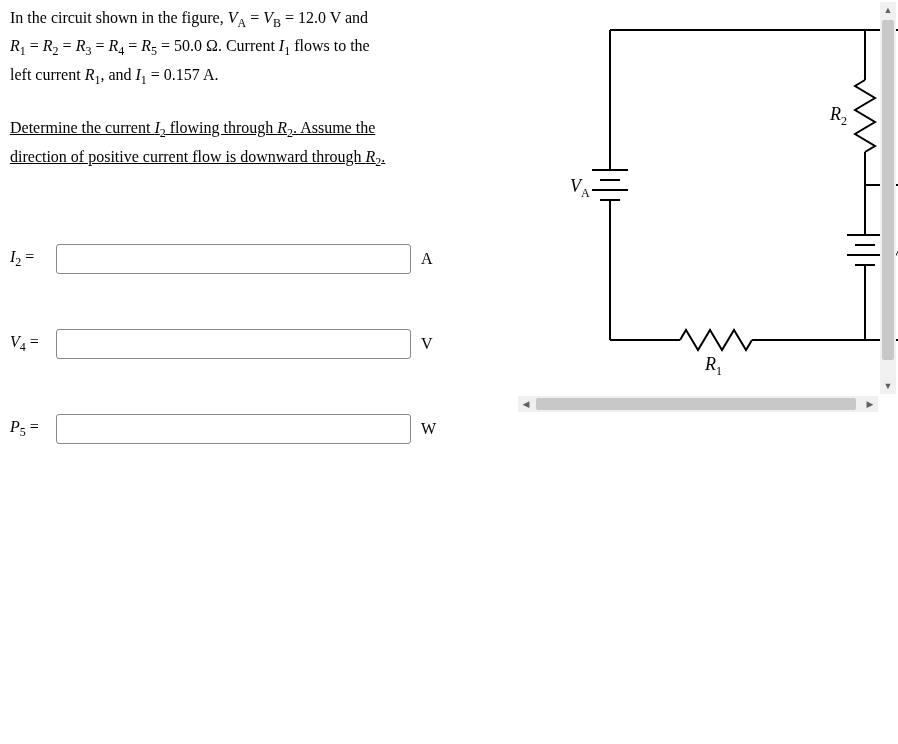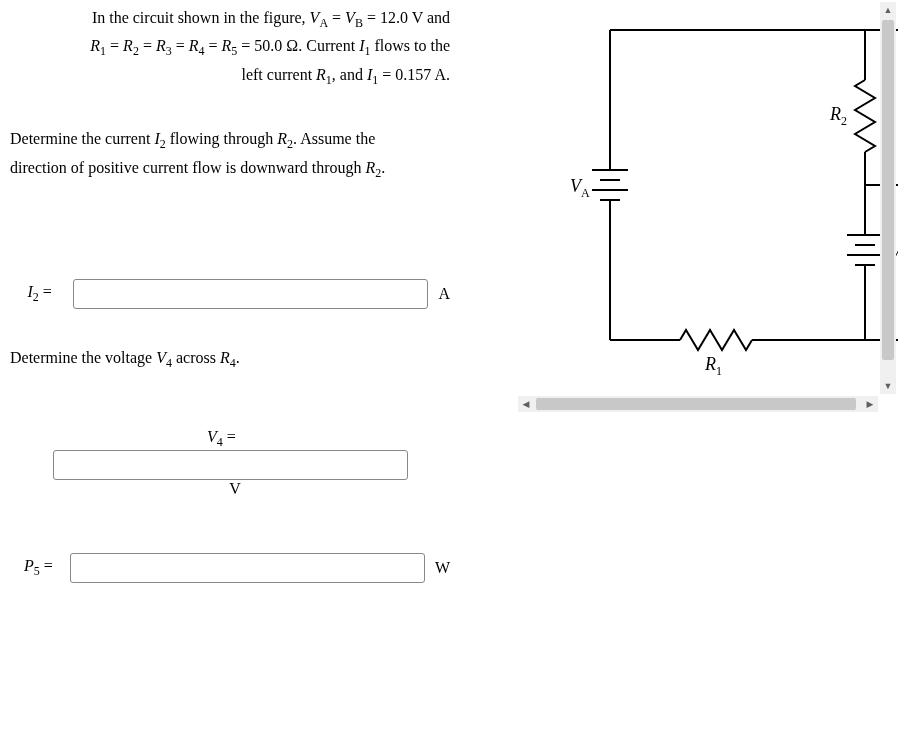--- a/index.html
+++ b/index.html
@@ -19,33 +19,33 @@
     }
     .content-area {
       position: absolute;
       left: 10px;
       top: 5px;
       width: 440px;
     }
     .problem-text {
       line-height: 1.6;
       margin-bottom: 20px;
-      text-align: right;
     }
     .sub {
       font-size: 0.75em;
       vertical-align: sub;
     }
     .italic {
       font-style: italic;
     }
     .question-block {
-      margin-top: 36px;
+      margin-top: 25px;
       margin-bottom: 15px;
       line-height: 1.6;
+      text-decoration: underline;
     }
     .answer-row {
       margin-top: 30px;
       margin-bottom: 35px;
       display: flex;
       align-items: center;
     }
     .answer-label {
       margin-right: 8px;
       min-width: 38px;
@@ -85,38 +85,35 @@
     <span>In the circuit shown in the figure, </span><span class="italic">V</span><span class="sub">A</span><span> = </span><span class="italic">V</span><span class="sub">B</span><span> = 12.0 V and</span><br>
     <span class="italic">R</span><span class="sub">1</span><span> = </span><span class="italic">R</span><span class="sub">2</span><span> = </span><span class="italic">R</span><span class="sub">3</span><span> = </span><span class="italic">R</span><span class="sub">4</span><span> = </span><span class="italic">R</span><span class="sub">5</span><span> = 50.0 Ω. Current </span><span class="italic">I</span><span class="sub">1</span><span> flows to the</span><br>
     <span>left current </span><span class="italic">R</span><span class="sub">1</span><span>, and </span><span class="italic">I</span><span class="sub">1</span><span> = 0.157 A.</span>
   </div>
 
   <div class="question-block">
     <span>Determine the current </span><span class="italic">I</span><span class="sub">2</span><span> flowing through </span><span class="italic">R</span><span class="sub">2</span><span>. Assume the</span><br>
     <span>direction of positive current flow is downward through </span><span class="italic">R</span><span class="sub">2</span><span>.</span>
   </div>
 
-  <div class="answer-row" style="margin-top:96px;justify-content:flex-end;">
+  <div class="answer-row" style="margin-top:72px;">
     <span class="answer-label"><span class="italic">I</span><span class="sub">2</span><span> =</span></span>
     <input type="text" class="answer-input" style="">
     <span class="answer-unit">A</span>
   </div>
 
-  <div class="question-block">
-    <span>Determine the voltage </span><span class="italic">V</span><span class="sub">4</span><span> across </span><span class="italic">R</span><span class="sub">4</span><span>.</span>
-  </div>
 
-  <div class="answer-row" style="margin-top:55px;flex-direction:column;">
+  <div class="answer-row" style="margin-top:55px;">
     <span class="answer-label"><span class="italic">V</span><span class="sub">4</span><span> =</span></span>
     <input type="text" class="answer-input" style="">
     <span class="answer-unit">V</span>
   </div>
 
 
-  <div class="answer-row" style="margin-top:55px;justify-content:flex-end;">
+  <div class="answer-row" style="margin-top:55px;">
     <span class="answer-label"><span class="italic">P</span><span class="sub">5</span><span> =</span></span>
     <input type="text" class="answer-input" style="">
     <span class="answer-unit">W</span>
   </div>
 </div>
 
 <div class="fig-container">
   <svg class="circuit-svg" width="530" height="370">
     <g stroke="#000" stroke-width="2" fill="none">
 

